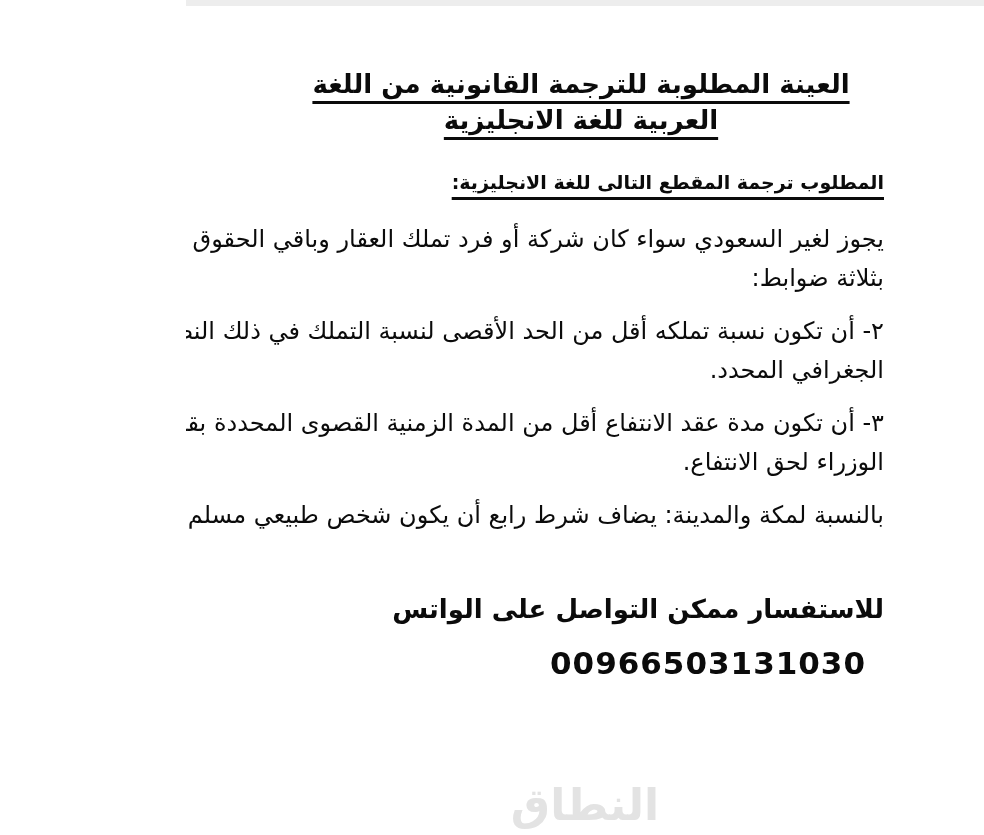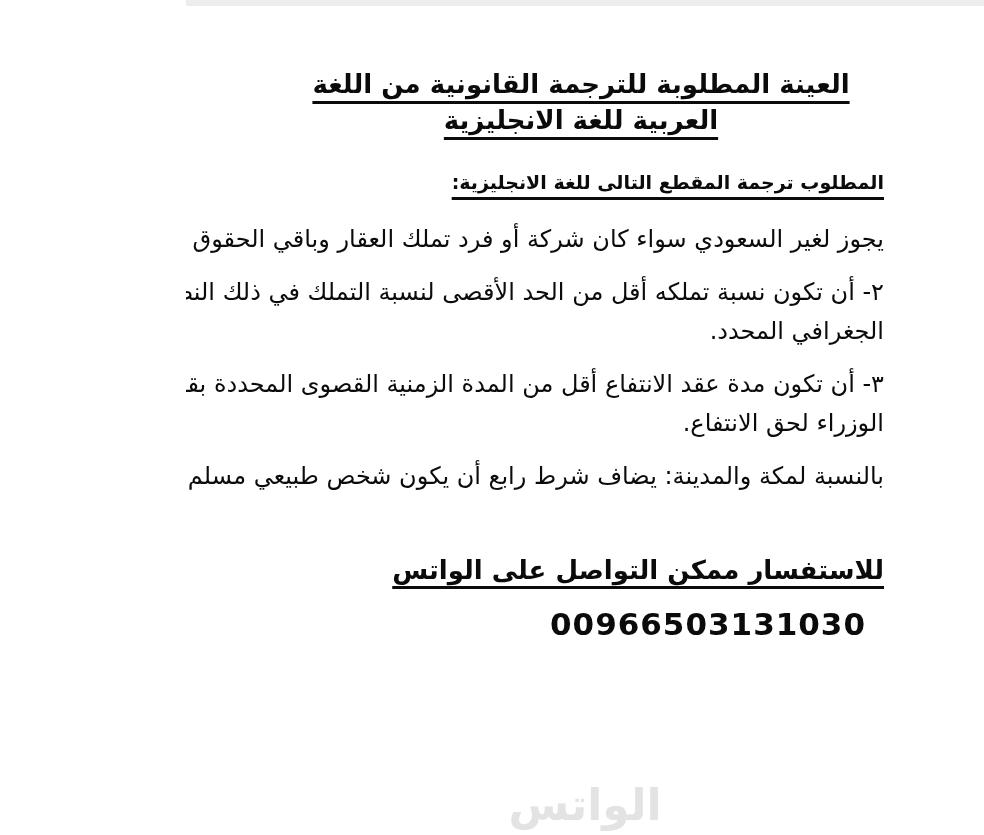--- a/index.html
+++ b/index.html
@@ -57,21 +57,20 @@
     margin-top: 20px;
   }
   .para .line {
     white-space: nowrap;
   }
   .contact-heading {
     margin: 56px 0 4px 0;
     font-size: 26px;
     font-weight: bold;
     line-height: 36px;
-    text-decoration: underline;
     text-decoration-thickness: 3px;
     text-underline-offset: 7px;
   }
   .phone-number {
     margin: 18px 18px 0 0;
     font-size: 31px;
     font-weight: bold;
     letter-spacing: 1px;
     direction: ltr;
     text-align: right;
@@ -95,20 +94,21 @@
 <div class="page">
   <div class="top-strip"></div>
 
   <div class="content">
     <h1 class="doc-title">العينة المطلوبة للترجمة القانونية من اللغة العربية للغة الانجليزية</h1>
 
     <h2 class="doc-subtitle">المطلوب ترجمة المقطع التالى للغة الانجليزية:</h2>
 
     <div class="para">
         <div class="line">يجوز لغير السعودي سواء كان شركة أو فرد تملك العقار وباقي الحقوق العينية</div>
+        <div class="line">بثلاثة ضوابط:</div>
       </div>
 
 
     <div class="para">
         <div class="line">٢- أن تكون نسبة تملكه أقل من الحد الأقصى لنسبة التملك في ذلك النطاق</div>
         <div class="line">الجغرافي المحدد.</div>
       </div>
 
     <div class="para">
         <div class="line">٣- أن تكون مدة عقد الانتفاع أقل من المدة الزمنية القصوى المحددة بقرار مجلس</div>
@@ -117,14 +117,14 @@
 
     <div class="para">
         <div class="line">بالنسبة لمكة والمدينة: يضاف شرط رابع أن يكون شخص طبيعي مسلم.</div>
       </div>
 
     <h3 class="contact-heading">للاستفسار ممكن التواصل على الواتس</h3>
 
     <div class="phone-number">00966503131030</div>
   </div>
 
-  <div class="watermark">الواتس</div>
+  <div class="watermark">النطاق</div>
 </div>
 
 </body></html>

